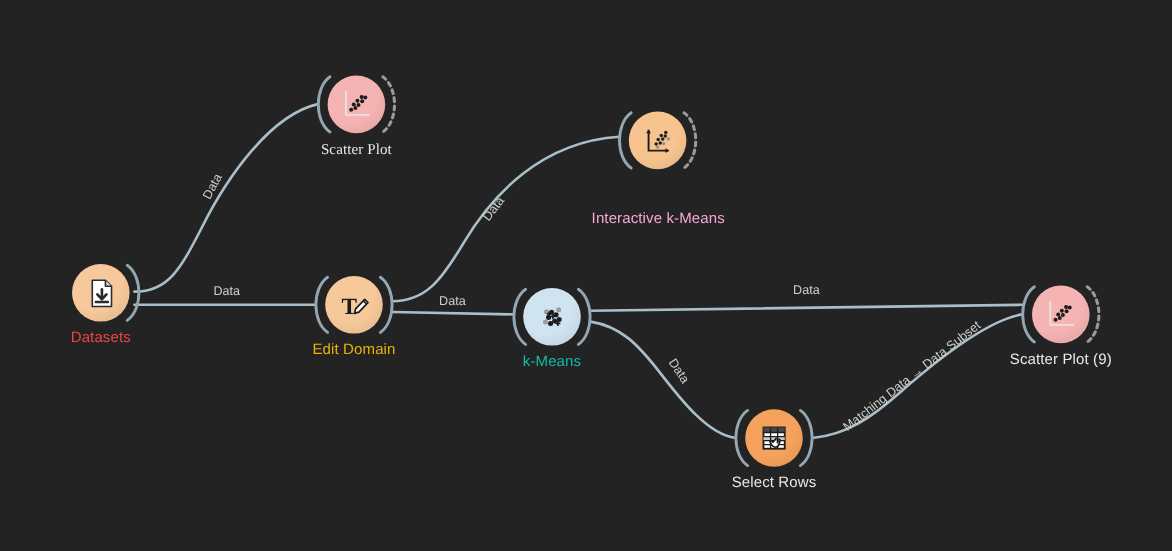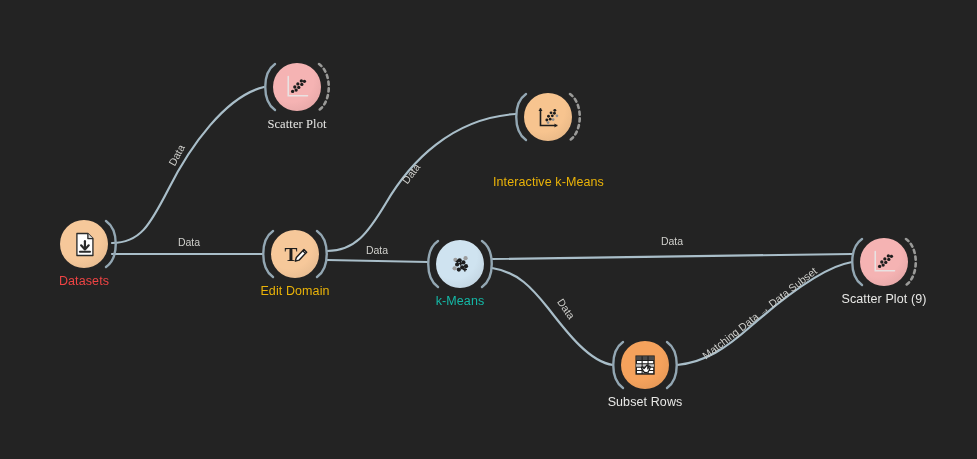--- a/index.html
+++ b/index.html
@@ -206,21 +206,21 @@
       </g>
       <g fill="#8e8e8e">
         <circle cx="15.5" cy="22" r="1.6"></circle>
                   <circle cx="21.5" cy="18.5" r="1.6"></circle>
         <circle cx="26" cy="14" r="1.6"></circle>
       </g>
     </svg>
             </span>
           </div>
         </div>
-        <div class="node-label" style="color: #eab308; margin-top: 32px;">Interactive k-Means</div>
+        <div class="node-label" style="color: #f9a8d4; margin-top: 32px;">Interactive k-Means</div>
       </div>
       <div class="node" style="left: 460px; top: 238px;">
         <div class="node-body">
           <div class="arc left"><svg viewBox="0 0 22 52" width="22" height="52">
               <path d="M 19 3 C 6 12 6 40 19 49"></path>
             </svg></div>
           <div class="arc right"><svg viewBox="0 0 22 52" width="22" height="52">
               <path d="M 3 3 C 16 12 16 40 3 49"></path>
             </svg></div>
           <div class="node-circle" style="background: radial-gradient(circle at 38% 34%, rgb(207, 227, 240) 0%, rgb(207, 227, 240) 52%, rgb(186, 204, 216) 100%);">
@@ -266,21 +266,21 @@
       <rect x="5" y="14" width="21" height="4" fill="#c9c9c9"></rect>
       <path d="M5 10 h21 M5 14 h21 M5 18 h21 M5 22 h21" stroke="#1d1d1d" stroke-width="1.3"></path>
       <path d="M12 5 v21 M19 5 v21" stroke="#1d1d1d" stroke-width="1.3"></path>
       <path d="M17 16.5 c0-1.2 1.8-1.2 1.8 0 v3.5 l1-2.6 c.5-1.2 2.1-.6 1.7.7
                l-1 3.1 c-.5 1.6-1.4 3.1-3.3 3.3 -2.1.2-3.4-.9-4.1-2.2 l-1.6-3
                c-.6-1.1 .9-2 1.7-1 l1.1 1.3 Z" fill="#ffffff" stroke="#1d1d1d" stroke-width="1.6" stroke-linejoin="round"></path>
     </svg>
             </span>
           </div>
         </div>
-        <div class="node-label" style="color: rgb(232, 232, 230);">Subset Rows</div>
+        <div class="node-label" style="color: rgb(232, 232, 230);">Select Rows</div>
       </div>
       <div class="node" style="left: 884px; top: 236px;">
         <div class="node-body">
           <div class="arc left"><svg viewBox="0 0 22 52" width="22" height="52">
               <path d="M 19 3 C 6 12 6 40 19 49"></path>
             </svg></div>
           <div class="arc right dashed"><svg viewBox="0 0 22 52" width="22" height="52">
               <path d="M 3 3 C 16 12 16 40 3 49"></path>
             </svg></div>
           <div class="node-circle" style="background: radial-gradient(circle at 38% 34%, rgb(245, 179, 179) 0%, rgb(245, 179, 179) 52%, rgb(221, 161, 161) 100%);">

